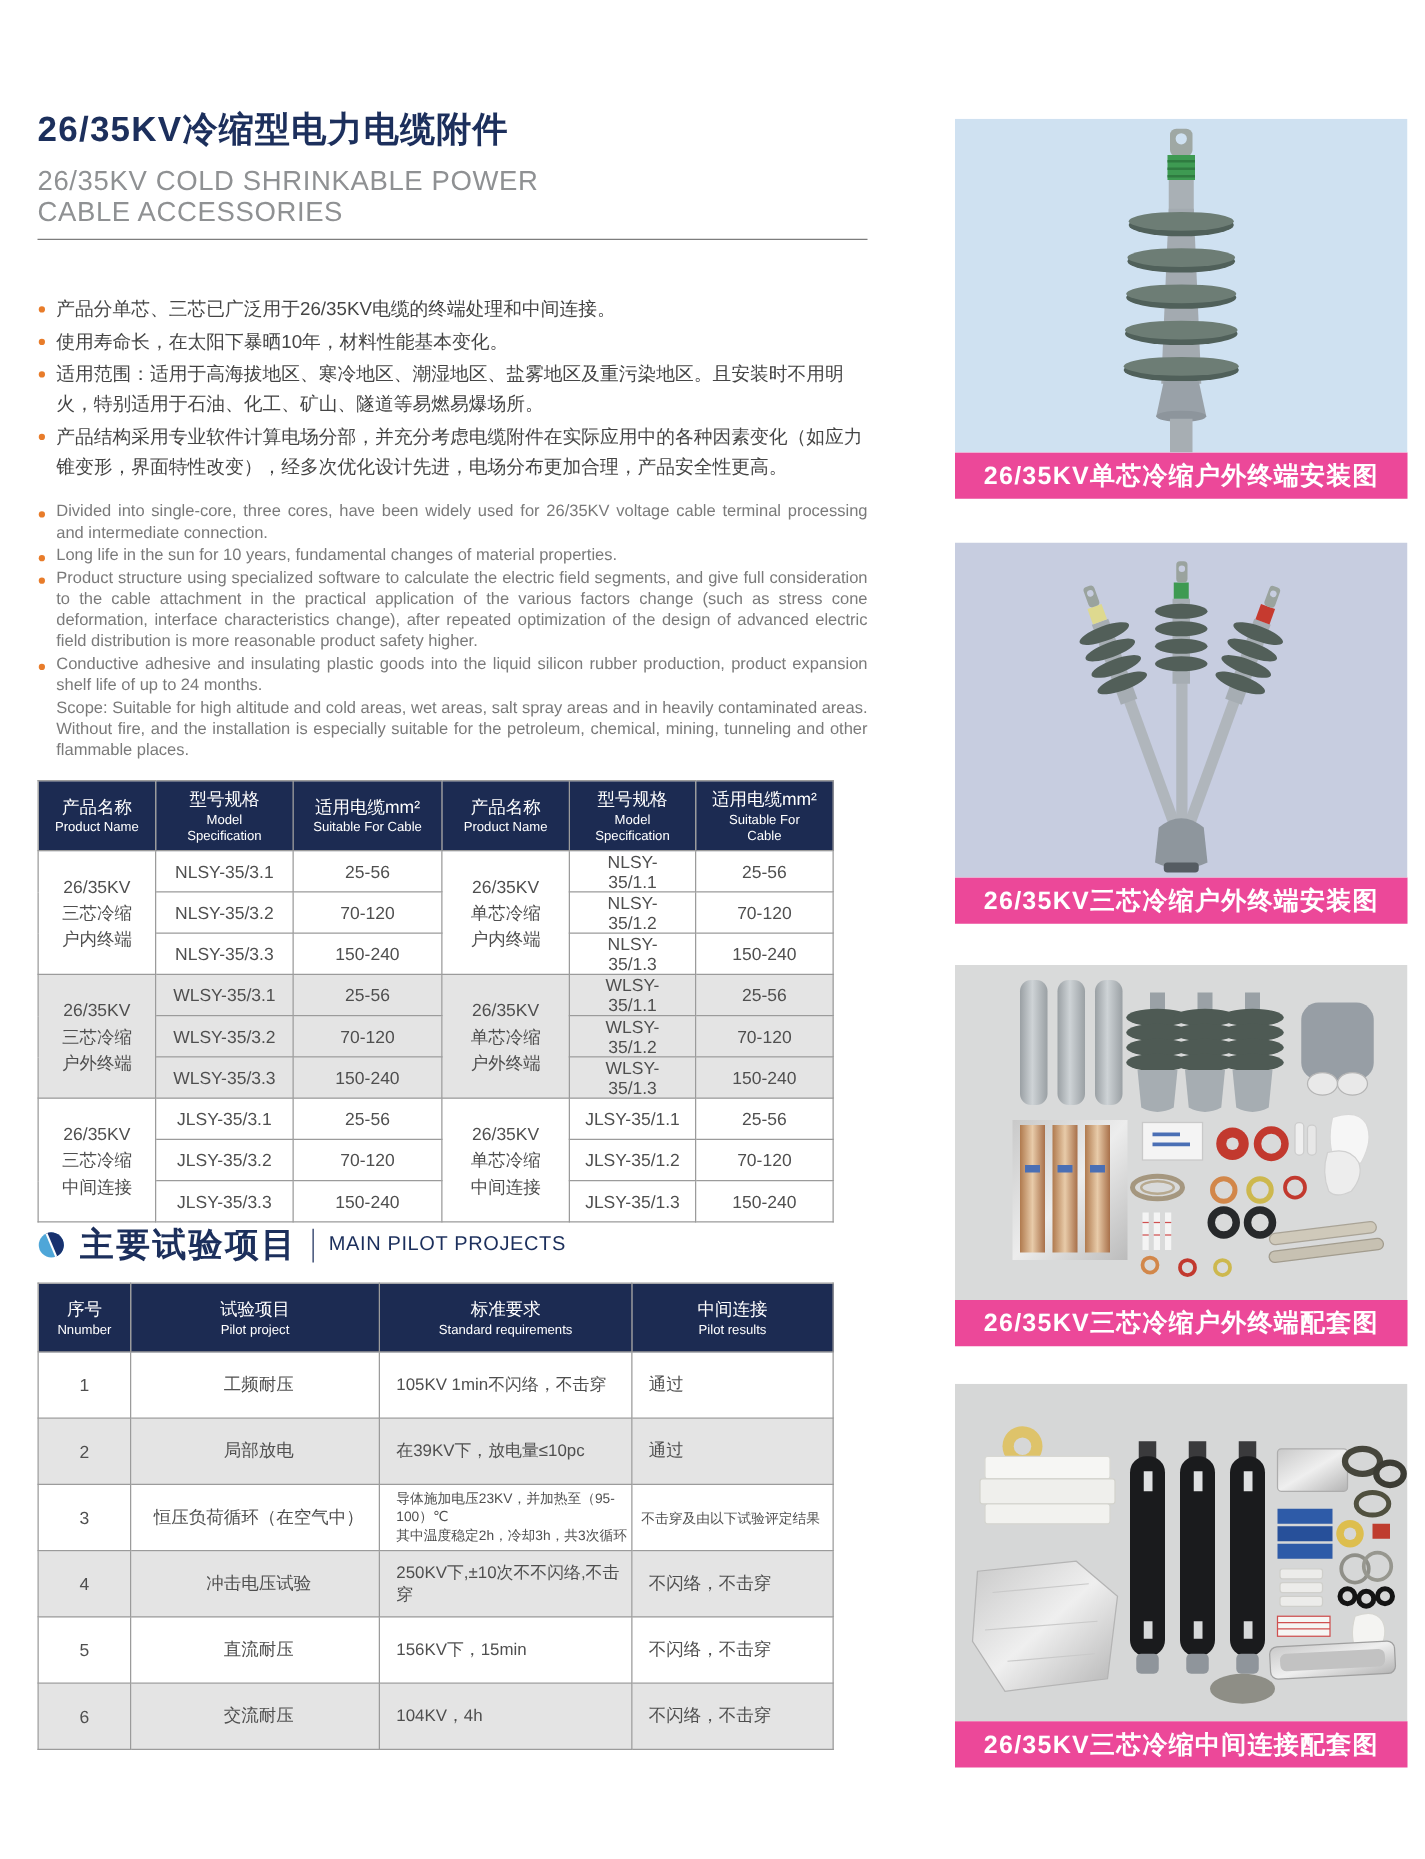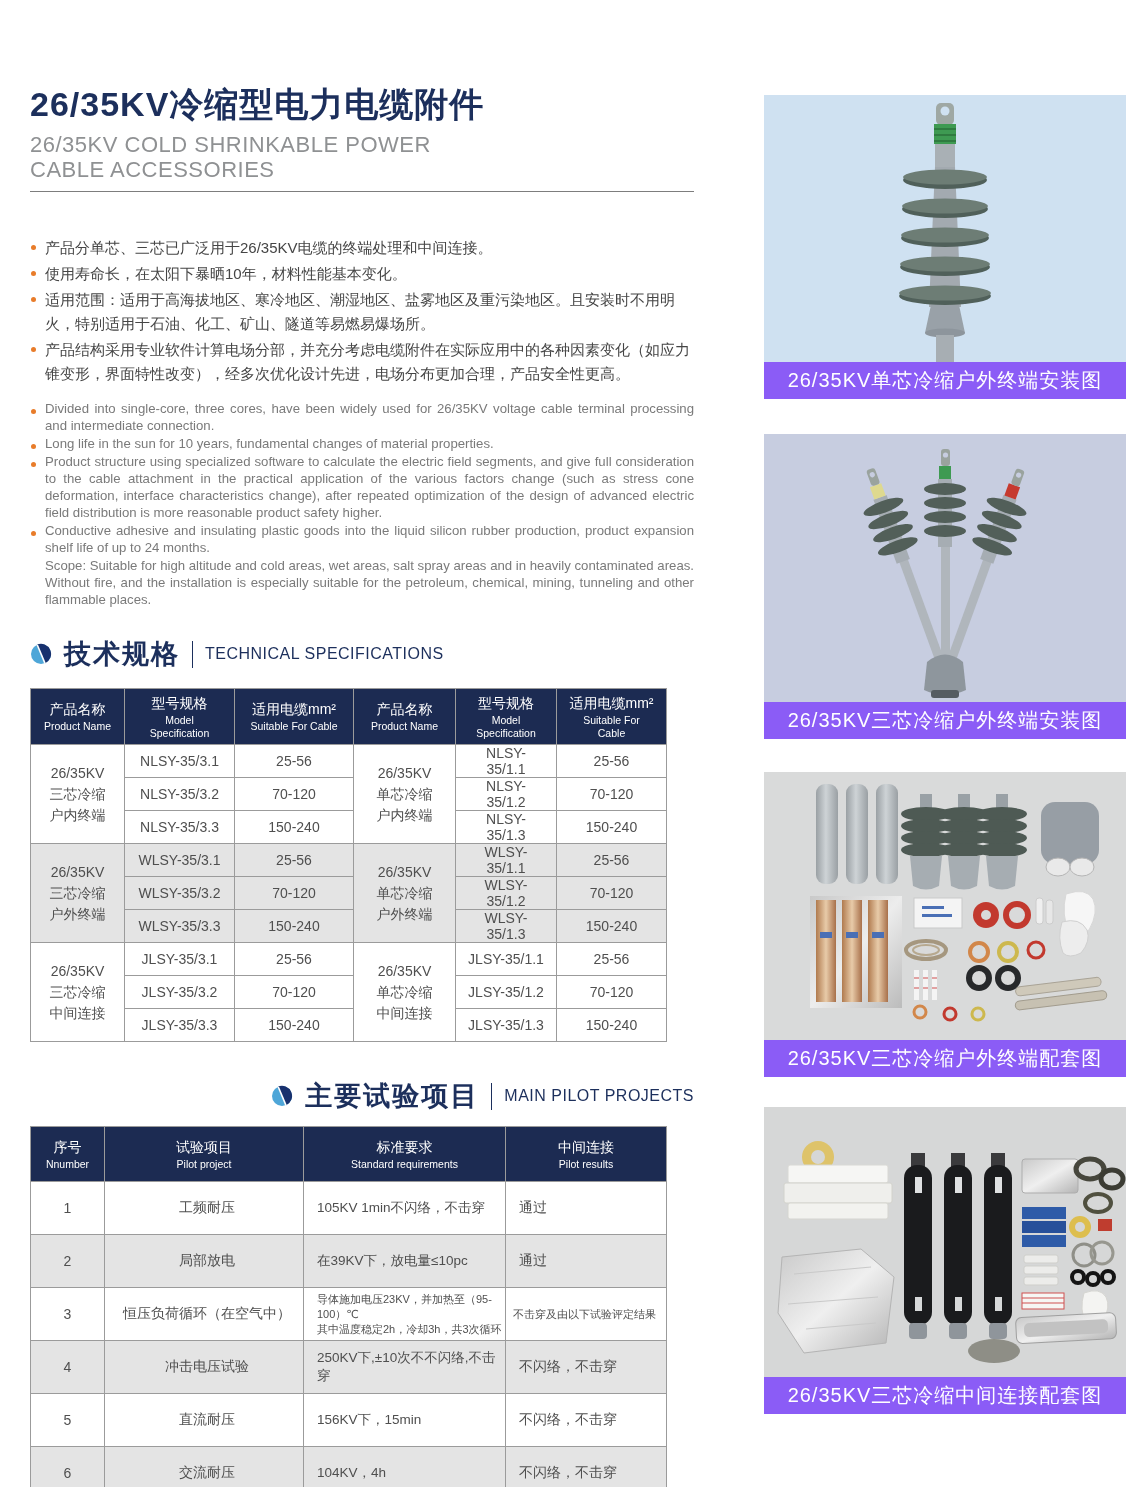--- a/index.html
+++ b/index.html
@@ -2,37 +2,37 @@
 <html><head>
 <meta charset="utf-8">
 <style>
   html,body{margin:0;padding:0;}
   body{
     width:1140px;height:1487px;position:relative;background:#ffffff;
     font-family:"Liberation Sans","DejaVu Sans",sans-serif;overflow:hidden;
   }
   
   .left-col{position:absolute;left:30px;top:84px;width:664px;}
-  .page-title{font-size:34px;font-weight:bold;color:#1c2f5c;letter-spacing:1px;line-height:40px;}
+  .page-title{font-size:28px;font-weight:bold;color:#1c2f5c;letter-spacing:1px;line-height:40px;}
   .page-subtitle{margin-top:8px;font-size:22px;color:#8f9193;line-height:25px;letter-spacing:0.5px;}
   .title-rule{margin-top:9px;border:none;border-top:1px solid #7d7d7d;width:100%;}
   .cn-bullets{margin-top:44px;}
   .bullet{position:relative;padding-left:15px;}
   .bullet .dot{position:absolute;left:1px;top:9px;width:5px;height:5px;border-radius:50%;background:#e87c2a;}
   .cn-bullets .bullet{font-size:15px;color:#454545;line-height:24px;margin-bottom:2px;}
   .en-bullets{margin-top:14px;}
   .en-bullets .bullet{font-size:13.2px;color:#7a7a7a;line-height:17px;text-align:justify;margin-bottom:1px;}
   .en-scope{padding-left:15px;font-size:13.2px;color:#7a7a7a;line-height:17px;text-align:justify;}
   
   .sec-head{display:flex;align-items:center;gap:12px;}
   .sec-head .cn{font-size:27px;font-weight:bold;color:#1c2f5c;letter-spacing:2px;}
   .sec-head .divider{width:1px;height:27px;background:#1c2f5c;}
   .sec-head .en{font-size:16px;color:#1c2f5c;letter-spacing:0.5px;}
   .sec-head.specs{margin-top:28px;}
-  .sec-head.pilot{margin-top:36px;justify-content:flex-end;}
+  .sec-head.pilot{}
   
   table{border-collapse:collapse;table-layout:fixed;}
   .spec-table{width:636px;margin-top:16px;font-size:14px;color:#4f4f4f;}
   .spec-table th,.spec-table td{border:1px solid #9b9b9b;text-align:center;vertical-align:middle;padding:0 12px;}
   .spec-table thead th{background:#1c2b52;height:55px;color:#ffffff;font-weight:normal;}
   .hcn{font-size:14px;line-height:18px;}
   .hen{font-size:10.5px;line-height:13px;margin-top:2px;}
   .spec-table tbody td{height:32px;}
   .prod{white-space:pre-line;line-height:21px;}
   .gw td{background:#ffffff;}
@@ -46,21 +46,21 @@
   .pilot-table td.std{text-align:left;padding-left:13px;font-size:13.5px;}
   .pilot-table td.std.small{font-size:11px;line-height:15px;white-space:pre-line;}
   .pilot-table td.res{text-align:left;padding-left:13px;}
   .pilot-table td.res.small{font-size:11px;padding-left:7px;}
   .rw td{background:#ffffff;}
   .rg td{background:#e4e4e4;}
   
   .right-col{position:absolute;left:764px;top:95px;width:362px;}
   .figure{width:362px;}
   .figure svg{display:block;}
-  .fig-caption{height:37px;background:#8b5cf6;color:#ffffff;font-size:20px;font-weight:normal;
+  .fig-caption{height:37px;background:#ec4899;color:#ffffff;font-size:20px;font-weight:bold;
     display:flex;align-items:center;justify-content:center;letter-spacing:1px;}
   .gap35{margin-bottom:35px;} .gap33{margin-bottom:33px;} .gap30{margin-bottom:30px;}
 </style>
 </head>
 <body>
 
 <div>
 
   <div class="left-col">
 
@@ -79,32 +79,20 @@
     </div>
 
     <div class="en-bullets">
       <div class="bullet"><span class="dot"></span><span>Divided into single-core, three cores, have been widely used for 26/35KV voltage cable terminal processing and intermediate connection.</span></div>
       <div class="bullet"><span class="dot"></span><span>Long life in the sun for 10 years, fundamental changes of material properties.</span></div>
       <div class="bullet"><span class="dot"></span><span>Product structure using specialized software to calculate the electric field segments, and give full consideration to the cable attachment in the practical application of the various factors change (such as stress cone deformation, interface characteristics change), after repeated optimization of the design of advanced electric field distribution is more reasonable product safety higher.</span></div>
       <div class="bullet"><span class="dot"></span><span>Conductive adhesive and insulating plastic goods into the liquid silicon rubber production, product expansion shelf life of up to 24 months.</span></div>
       <div class="en-scope">Scope: Suitable for high altitude and cold areas, wet areas, salt spray areas and in heavily contaminated areas. Without fire, and the installation is especially suitable for the petroleum, chemical, mining, tunneling and other flammable places.</div>
     </div>
 
-    <div class="sec-head specs">
-      <svg width="22" height="22" viewBox="0 0 22 22">
-        <circle cx="11" cy="11" r="10" fill="#4ea6d8"></circle>
-        <g transform="rotate(-24 11 11)">
-            <path d="M11 0.9 A10.1 10.1 0 0 1 11 21.1 Z" fill="#18316e"></path>
-          </g>
-        <line x1="7.2" y1="1.8" x2="15" y2="20.4" stroke="#ffffff" stroke-width="1.6"></line>
-      </svg>
-      <span class="cn">技术规格</span>
-      <span class="divider"></span>
-      <span class="en">TECHNICAL SPECIFICATIONS</span>
-    </div>
 
     <table class="spec-table">
       <colgroup>
           <col style="width:94px">
           <col style="width:110px">
           <col style="width:119px">
           <col style="width:102px">
           <col style="width:101px">
           <col style="width:110px">
         </colgroup>

